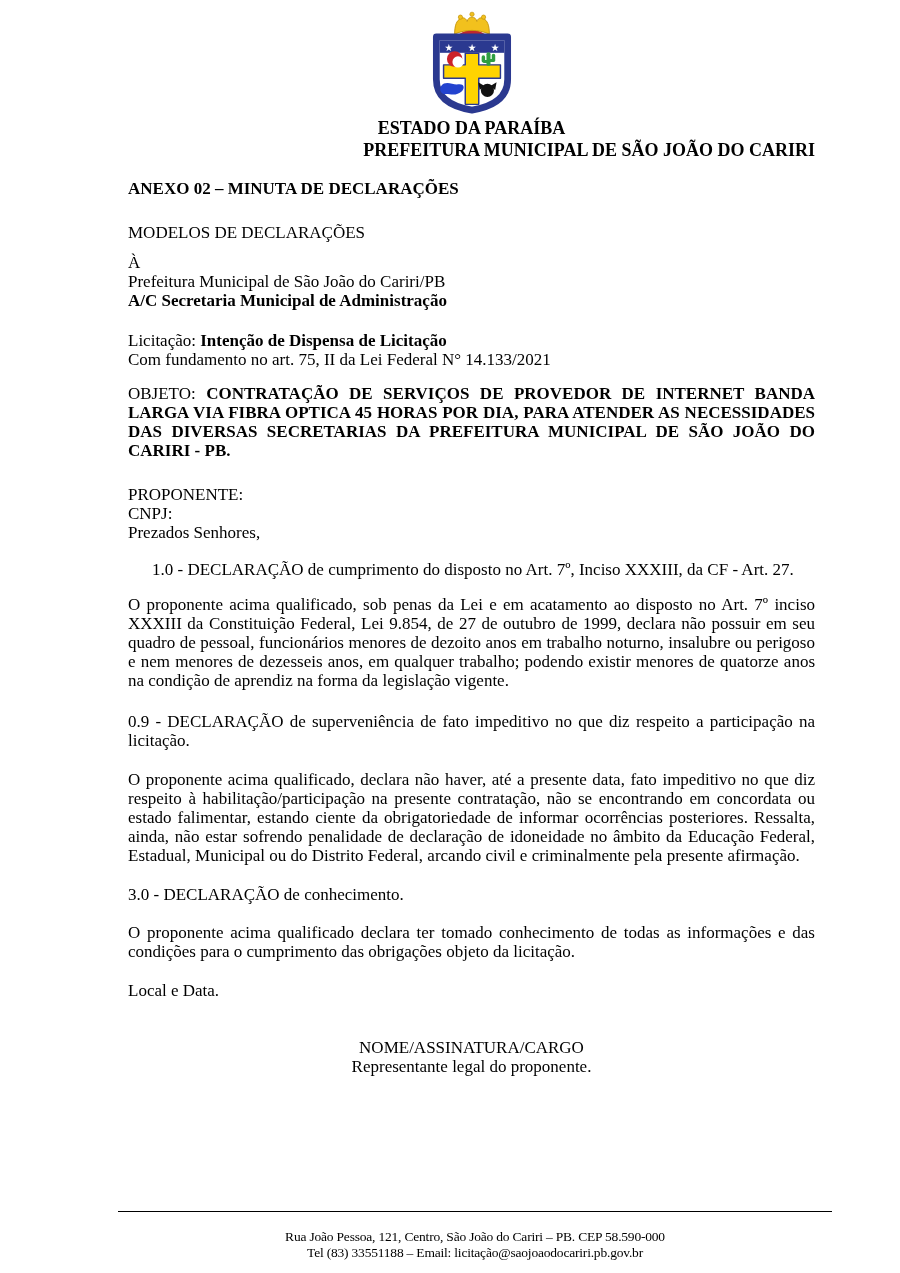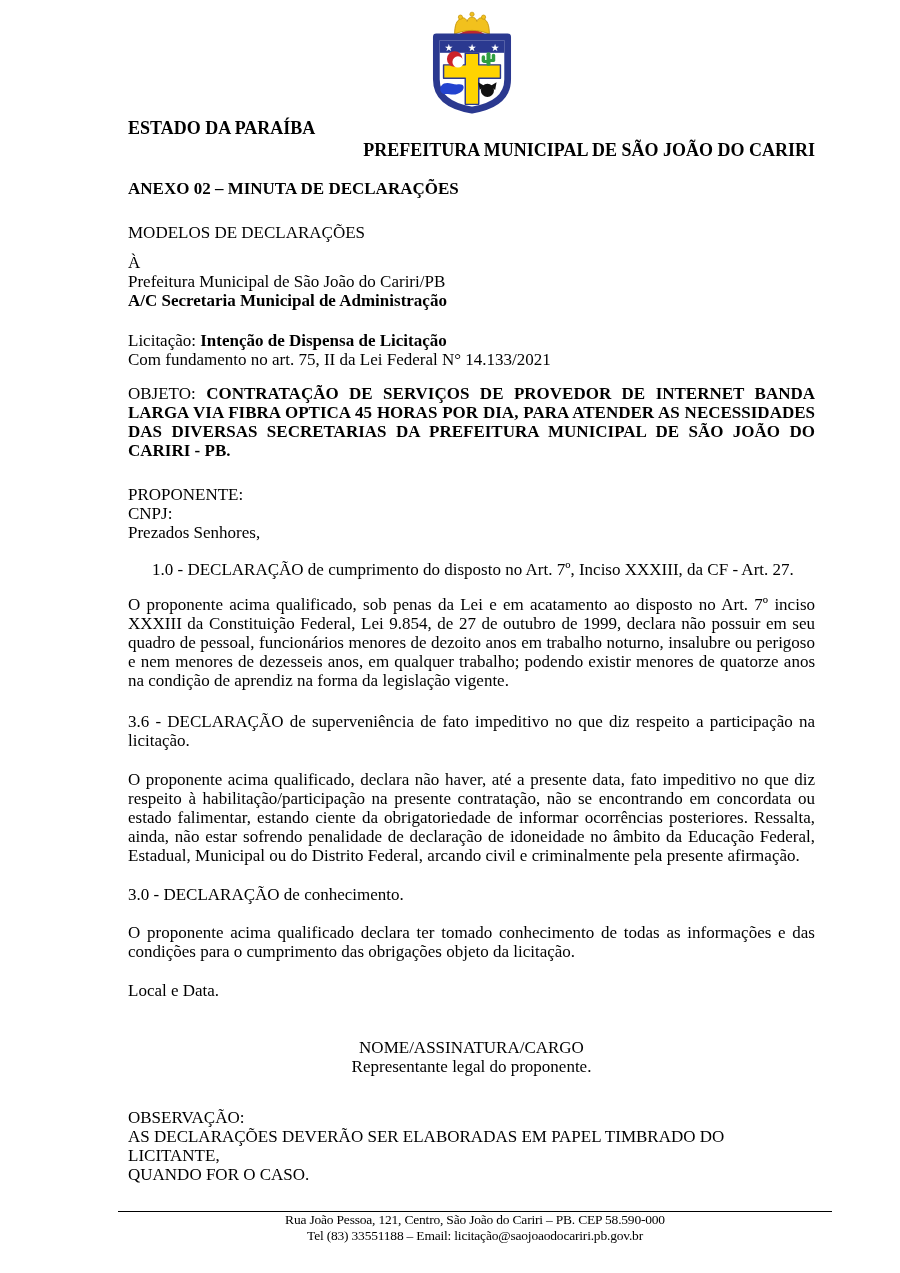--- a/index.html
+++ b/index.html
@@ -9,21 +9,21 @@
     background:#ffffff;color:#000;
     font-family:"Liberation Serif","DejaVu Serif",serif;
     overflow:hidden;
   }
   .content{
     position:absolute;left:128px;top:0;width:687px;
   }
   p{margin:0;font-size:17px;line-height:19px;}
   .b{font-weight:bold;}
   .j{text-align:justify;}
-  .org1{font-size:18px;line-height:22px;font-weight:bold;margin-top:3px;}
+  .org1{font-size:18px;line-height:22px;font-weight:bold;text-align:center;margin-top:3px;}
   .org2{font-size:18px;line-height:22px;font-weight:bold;text-align:right;}
   .logo-wrap{text-align:center;margin-top:8px;height:106px;}
   .mt-title{margin-top:18px;}
   .mt-subtitle{margin-top:25px;}
   .mt-addr{margin-top:11px;}
   .mt-ref{margin-top:21px;}
   .mt-objeto{margin-top:15px;}
   .mt-prop{margin-top:25px;}
   .mt-greet{}
   .mt-h1{margin-top:18px;margin-left:24px;}
@@ -31,21 +31,21 @@
   .mt-h2{margin-top:22px;}
   .mt-b2{margin-top:20px;}
   .mt-h3{margin-top:20px;}
   .mt-b3{margin-top:19px;}
   .mt-local{margin-top:20px;}
   .mt-sign{margin-top:38px;text-align:center;}
   .mt-obs{margin-top:32px;}
   .footer{
     position:absolute;left:118px;top:1211px;width:714px;
     border-top:1px solid #000;
-    text-align:center;padding-top:0;
+    text-align:center;padding-top:17px;
     font-size:13.5px;line-height:15.5px;letter-spacing:-0.2px;
   }
 </style>
 </head>
 <body>
 
 <div class="page">
   <div class="content">
 
     <div class="logo-wrap">
@@ -111,38 +111,33 @@
     <div class="mt-prop">
       <p>PROPONENTE:</p>
       <p>CNPJ:</p>
     </div>
 
     <p class="mt-greet">Prezados Senhores,</p>
 
     <p class="j mt-h1">1.0 - DECLARAÇÃO de cumprimento do disposto no Art. 7º, Inciso XXXIII, da CF - Art. 27.</p>
     <p class="j mt-b1">O proponente acima qualificado, sob penas da Lei e em acatamento ao disposto no Art. 7º inciso XXXIII da Constituição Federal, Lei 9.854, de 27 de outubro de 1999, declara não possuir em seu quadro de pessoal, funcionários menores de dezoito anos em trabalho noturno, insalubre ou perigoso e nem menores de dezesseis anos, em qualquer trabalho; podendo existir menores de quatorze anos na condição de aprendiz na forma da legislação vigente.</p>
 
-    <p class="j mt-h2">3.6 - DECLARAÇÃO de superveniência de fato impeditivo no que diz respeito a participação na licitação.</p>
+    <p class="j mt-h2">0.9 - DECLARAÇÃO de superveniência de fato impeditivo no que diz respeito a participação na licitação.</p>
     <p class="j mt-b2">O proponente acima qualificado, declara não haver, até a presente data, fato impeditivo no que diz respeito à habilitação/participação na presente contratação, não se encontrando em concordata ou estado falimentar, estando ciente da obrigatoriedade de informar ocorrências posteriores. Ressalta, ainda, não estar sofrendo penalidade de declaração de idoneidade no âmbito da Educação Federal, Estadual, Municipal ou do Distrito Federal, arcando civil e criminalmente pela presente afirmação.</p>
 
     <p class="j mt-h3">3.0 - DECLARAÇÃO de conhecimento.</p>
     <p class="j mt-b3">O proponente acima qualificado declara ter tomado conhecimento de todas as informações e das condições para o cumprimento das obrigações objeto da licitação.</p>
 
     <p class="mt-local">Local e Data.</p>
 
     <div class="mt-sign">
       <p>NOME/ASSINATURA/CARGO</p>
       <p>Representante legal do proponente.</p>
     </div>
 
-    <div class="mt-obs">
-      <p>OBSERVAÇÃO:</p>
-      <p>AS DECLARAÇÕES DEVERÃO SER ELABORADAS EM PAPEL TIMBRADO DO LICITANTE,</p>
-      <p>QUANDO FOR O CASO.</p>
-    </div>
 
   </div>
 
   <div class="footer">
     <div>Rua João Pessoa, 121, Centro, São João do Cariri – PB. CEP 58.590-000</div>
     <div>Tel (83) 33551188 – Email: licitação@saojoaodocariri.pb.gov.br</div>
   </div>
 </div>
 
 </body></html>

